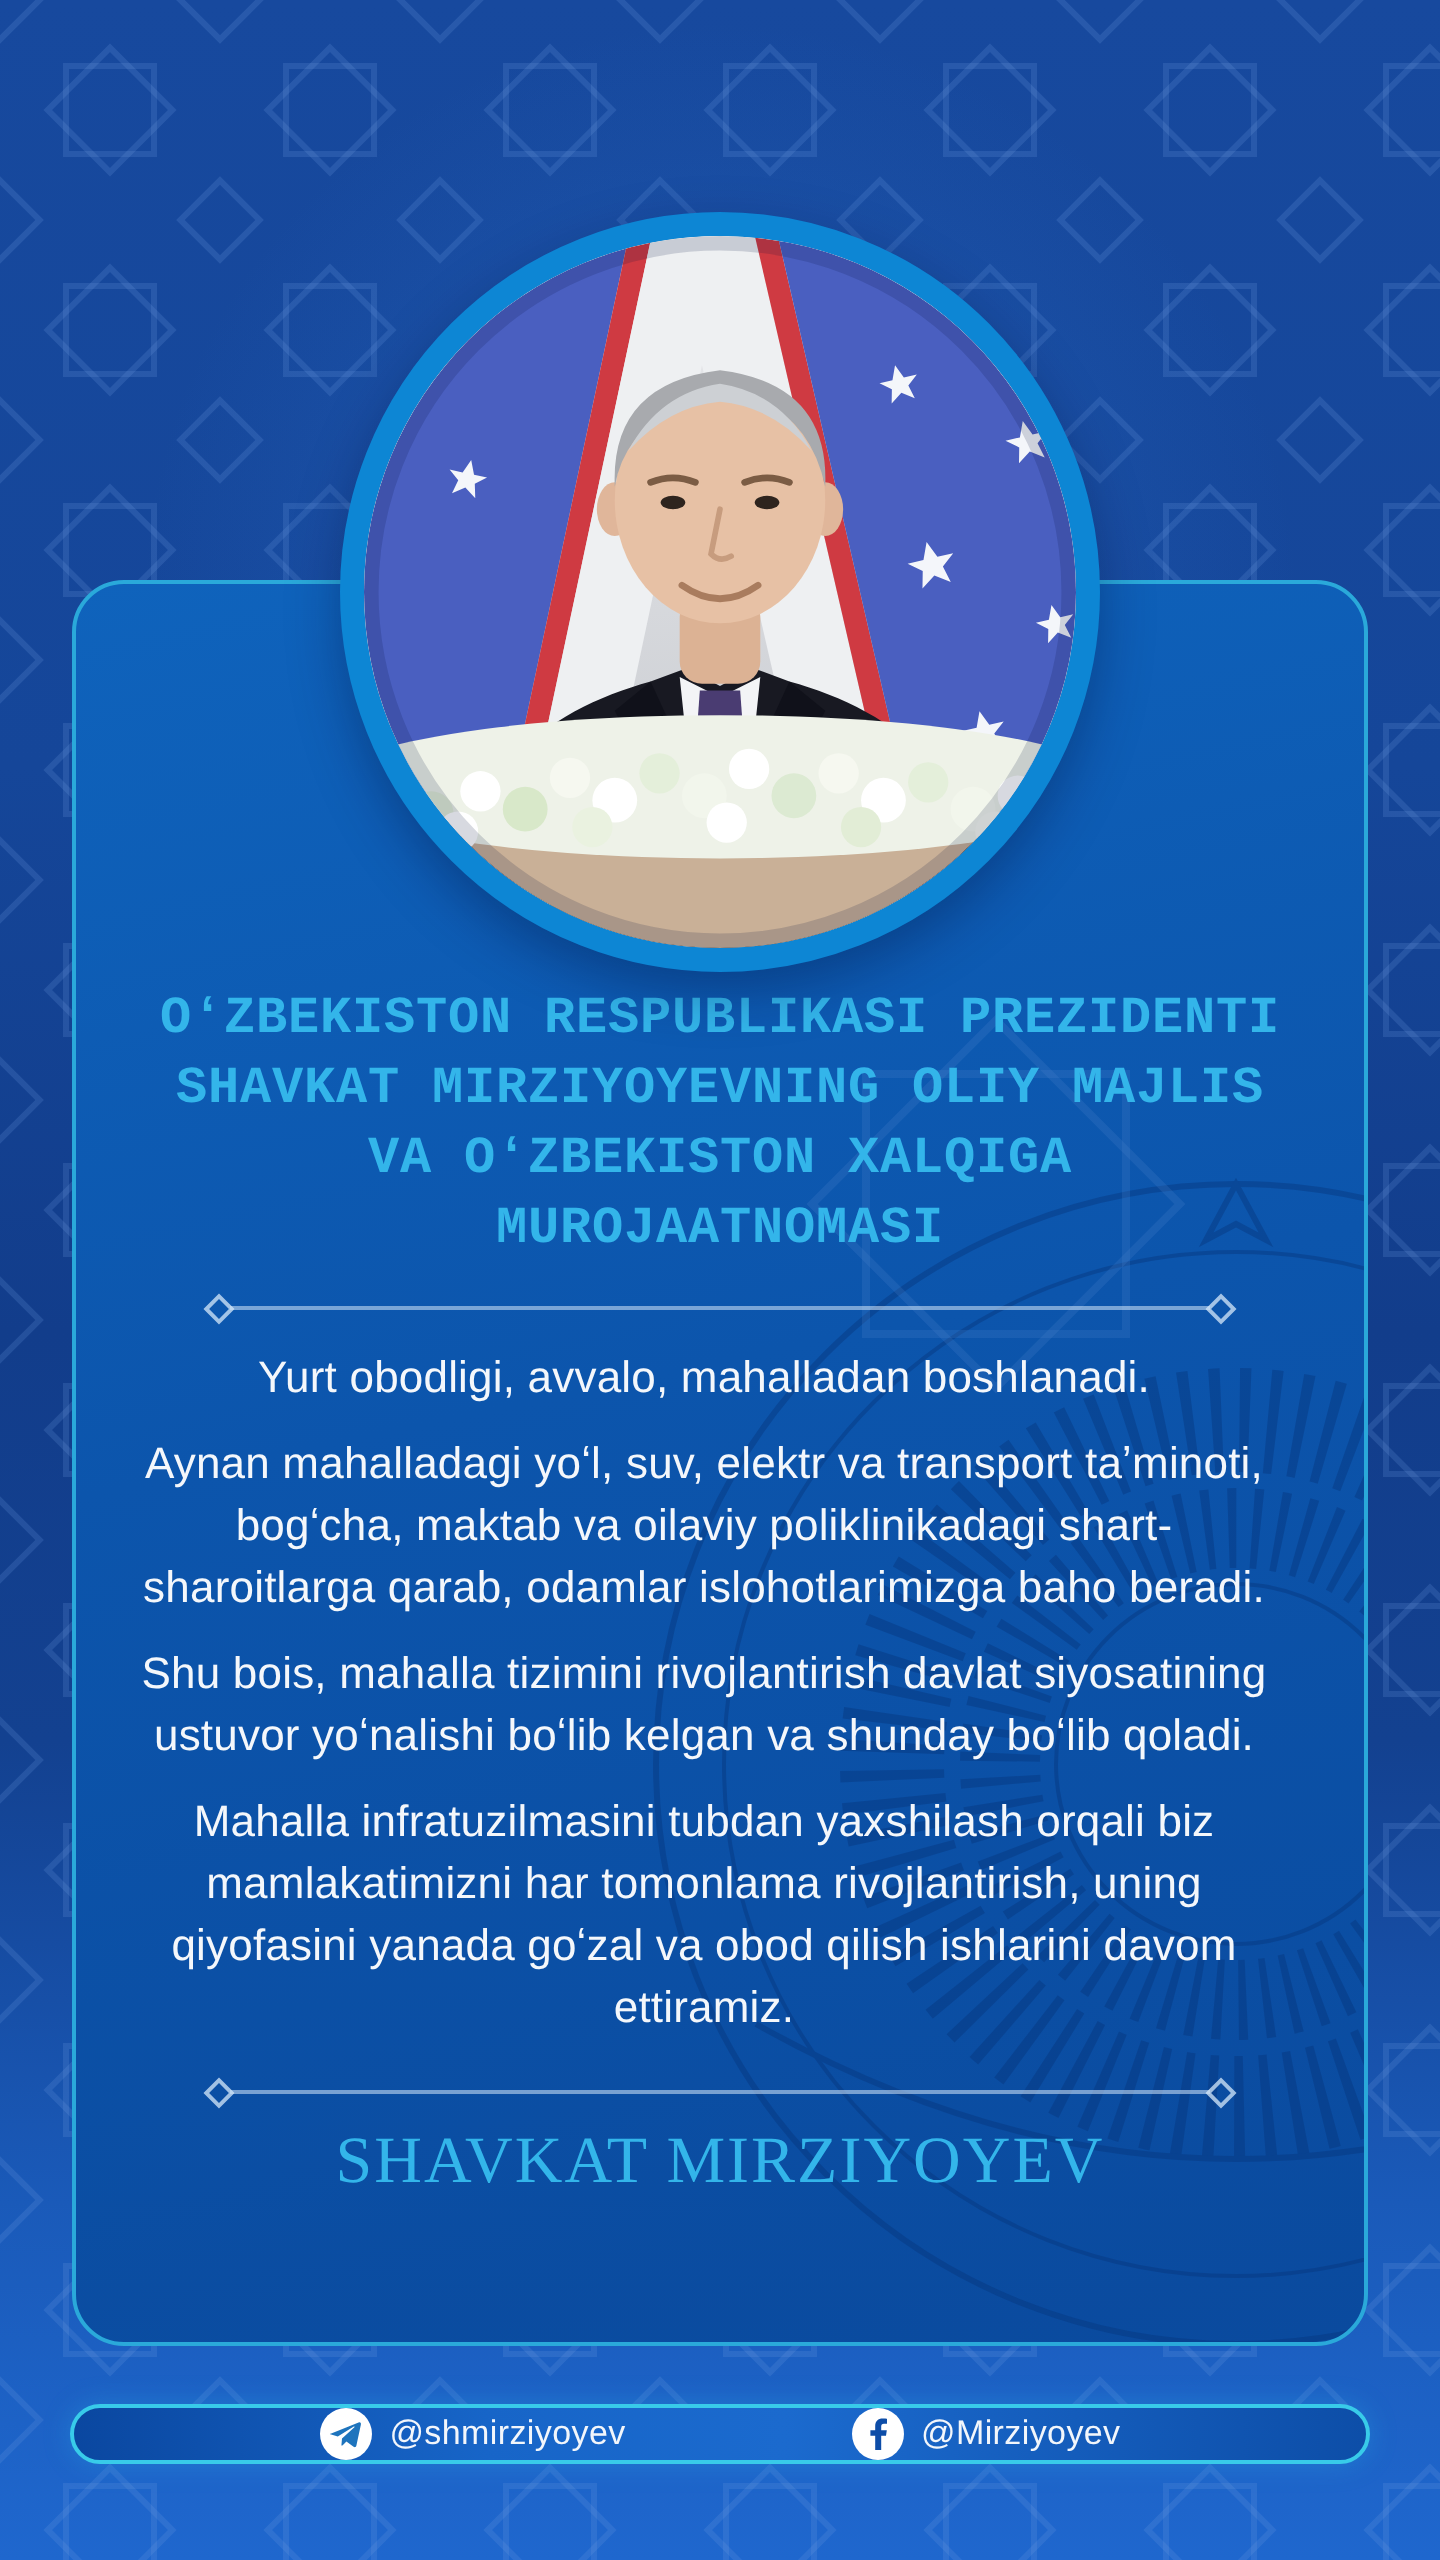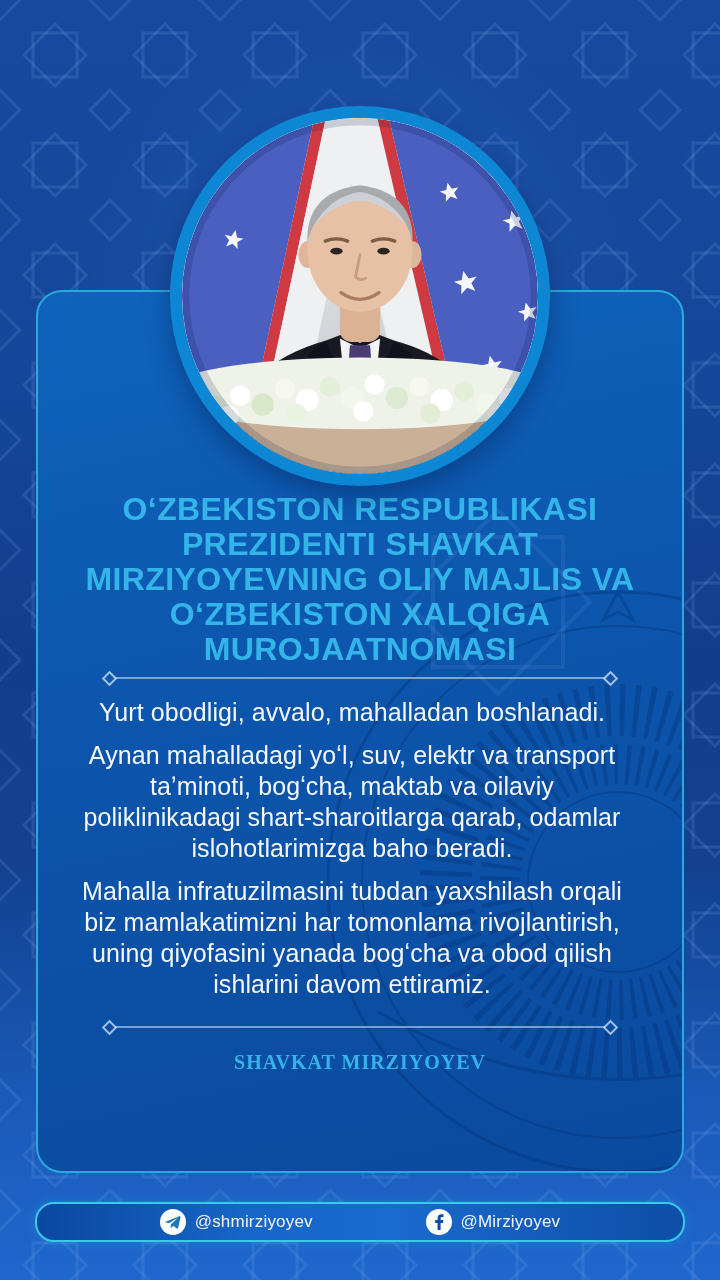--- a/index.html
+++ b/index.html
@@ -27,39 +27,39 @@
     box-sizing:border-box;
   }
   .card-ornament,.card-emblem{position:absolute;pointer-events:none;}
   .card-emblem{left:280px;top:290px;}
   .card-ornament{left:330px;top:180px;}
   .card-content{
     position:relative;z-index:2;box-sizing:border-box;
     width:100%;height:100%;padding:200px 30px 0 30px;text-align:center;
   }
   .title{
-    margin:0 auto 4px auto;max-width:565px;
-    font-family:Liberation Sans, sans-serif;font-weight:700;
-    font-size:32px;line-height:35px;letter-spacing:0.4px;
+    margin:0 auto 15px auto;max-width:565px;
+    font-family:Liberation Mono, monospace;font-weight:700;
+    font-size:26px;line-height:35px;letter-spacing:0.4px;
     color:#33b5ea;text-transform:uppercase;
   }
   .divider{display:flex;align-items:center;width:512px;margin:0 auto;height:14px;}
   .divider .line{flex:1;height:2px;background:rgba(214,232,250,0.55);}
   .divider .diamond{width:11px;height:11px;border:2px solid rgba(214,232,250,0.75);
     transform:rotate(45deg);box-sizing:border-box;flex:0 0 auto;}
-  .quote{margin:12px 16px 0 0;color:#f4f7fb;font-size:25px;line-height:31px;letter-spacing:0.1px;}
+  .quote{margin:12px 16px 0 0;color:#f4f7fb;font-size:22px;line-height:31px;letter-spacing:0.1px;}
   .divider.bottom{margin-top:20px;}
   .signature{margin-top:12px;}
-  .sig-name{font-family:"Liberation Serif",serif;font-weight:700;font-size:20px;
+  .sig-name{font-family:"Liberation Serif",serif;font-weight:400;font-size:33px;
     letter-spacing:1px;color:#33b5ea;line-height:32px;}
   .sig-role{font-family:"Liberation Serif",serif;font-weight:700;font-size:14.5px;
     letter-spacing:0.8px;color:#2fa9e2;line-height:20px;}
   
   .social-bar{
-    position:absolute;left:35px;top:1202px;width:650px;height:40px;z-index:2;
+    position:absolute;left:35px;top:1202px;width:650px;height:30px;z-index:2;
     border:2px solid #38cbe9;border-radius:19px;box-sizing:border-box;
     background:linear-gradient(90deg,#0a47a0 0%,#1765c8 32%,#1b6ace 55%,#0d4ea8 100%);
     box-shadow:0 0 14px rgba(42,180,235,0.30);
     display:flex;align-items:center;justify-content:space-evenly;padding:0 10px;
   }
   .social{display:flex;align-items:center;gap:9px;cursor:pointer;}
   .social .handle{color:#f2f6fb;font-size:17px;letter-spacing:0.2px;}
   .social svg{display:block;}
 </style>
 </head>
@@ -210,21 +210,22 @@
       <h1 class="title">Oʻzbekiston Respublikasi Prezidenti Shavkat Mirziyoyevning Oliy Majlis va Oʻzbekiston xalqiga murojaatnomasi</h1>
 
       <div class="divider">
         <span class="diamond"></span>
         <span class="line"></span>
         <span class="diamond"></span>
       </div>
 
       <p class="quote">Yurt obodligi, avvalo, mahalladan boshlanadi.</p>
       <p class="quote">Aynan mahalladagi yoʻl, suv, elektr va transport taʼminoti, bogʻcha, maktab va oilaviy poliklinikadagi shart-sharoitlarga qarab, odamlar islohotlarimizga baho beradi.</p>
-      <p class="quote">Mahalla infratuzilmasini tubdan yaxshilash orqali biz mamlakatimizni har tomonlama rivojlantirish, uning qiyofasini yanada bogʻcha va obod qilish ishlarini davom ettiramiz.</p>
+      <p class="quote">Shu bois, mahalla tizimini rivojlantirish davlat siyosatining ustuvor yoʻnalishi boʻlib kelgan va shunday boʻlib qoladi.</p>
+      <p class="quote">Mahalla infratuzilmasini tubdan yaxshilash orqali biz mamlakatimizni har tomonlama rivojlantirish, uning qiyofasini yanada goʻzal va obod qilish ishlarini davom ettiramiz.</p>
 
       <div class="divider bottom">
         <span class="diamond"></span>
         <span class="line"></span>
         <span class="diamond"></span>
       </div>
 
       <div class="signature">
         <div class="sig-name">SHAVKAT MIRZIYOYEV</div>
       </div>

